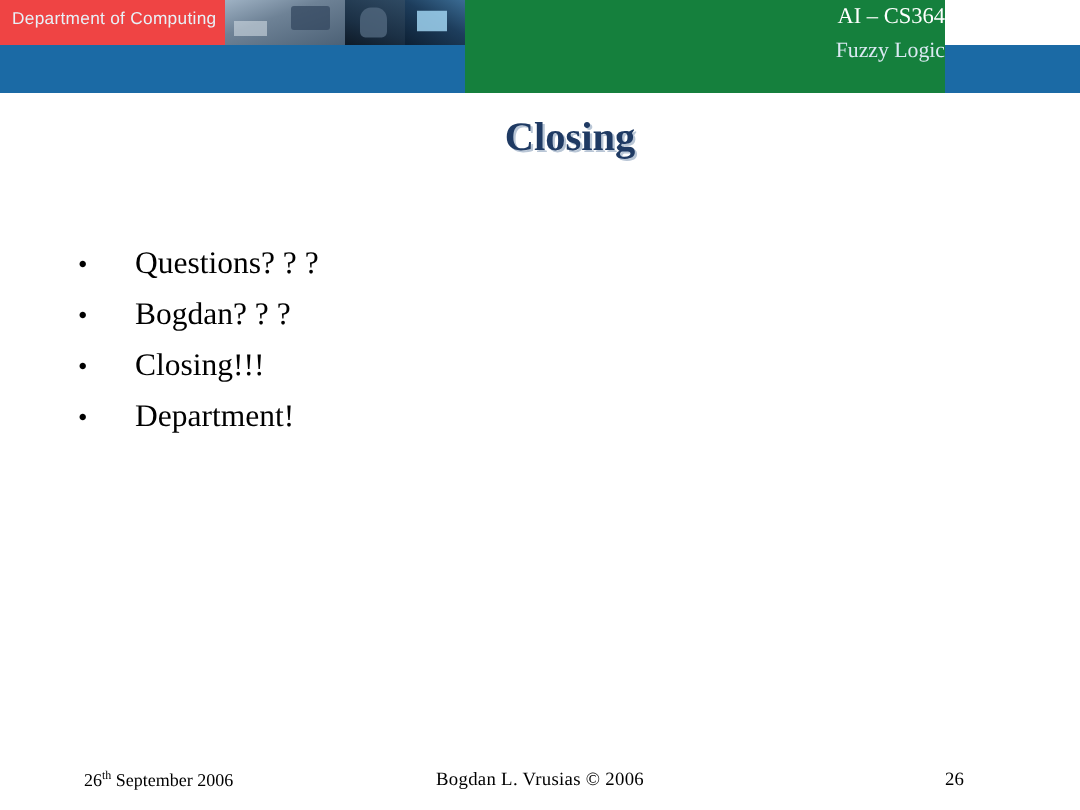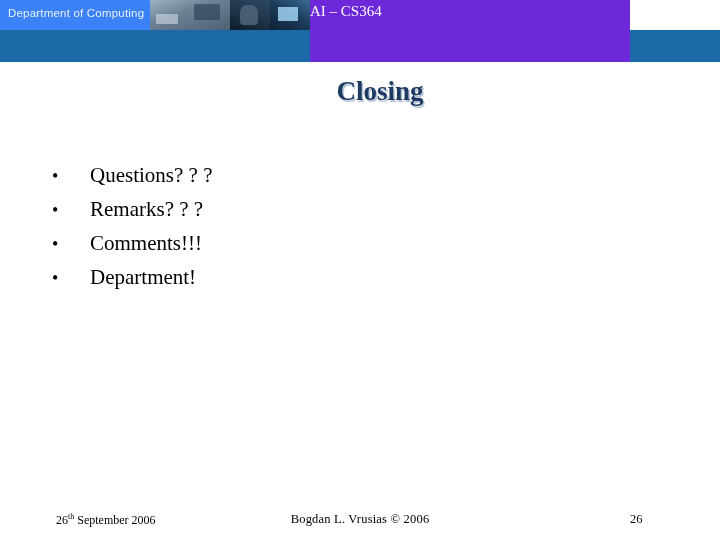--- a/index.html
+++ b/index.html
@@ -22,21 +22,21 @@
     top: 0;
     width: 720px;
     height: 62px;
   }
   .hdr-left-band {
     position: absolute;
     left: 0;
     top: 0;
     width: 150px;
     height: 30px;
-    background: #3b82f6;
+    background: #ef4444;
     overflow: hidden;
   }
   .hdr-left-band .dept {
     position: absolute;
     left: 8px;
     top: 7px;
     color: #e8f1f7;
     font-family: "Liberation Sans", sans-serif;
     font-size: 11.5px;
     letter-spacing: 0.2px;
@@ -102,23 +102,23 @@
     width: 310px;
     height: 32px;
     background: #1b6aa5;
   }
   .hdr-title-box {
     position: absolute;
     left: 310px;
     top: 0;
     width: 320px;
     height: 62px;
-    background: #6d28d9;
+    background: #15803d;
     color: #ffffff;
-    text-align: left;
+    text-align: right;
   }
   .hdr-title-1 {
     margin-top: 3px;
     font-size: 15px;
     color: #ffffff;
     font-family: "Liberation Serif", serif;
   }
   .hdr-title-2 {
     margin-top: 6px;
     font-size: 14.5px;
@@ -232,45 +232,46 @@
   <div class="photo-strip">
     <div class="photo p1"></div>
     <div class="photo p2"></div>
     <div class="photo p3"></div>
   </div>
 
   <div class="hdr-blue-lower"></div>
 
   <div class="hdr-title-box">
     <div class="hdr-title-1">AI – CS364</div>
+    <div class="hdr-title-2">Fuzzy Logic</div>
   </div>
 
   <div class="hdr-right-box">
     
     
     
   </div>
 
   <div class="hdr-right-band"></div>
 </div>
 
 <div class="slide-title">Closing</div>
 
 <div class="bullets">
   <div class="bullet-row">
     <div class="bullet-dot">•</div>
     <div class="bullet-text">Questions? ? ?</div>
   </div>
   <div class="bullet-row">
     <div class="bullet-dot">•</div>
-    <div class="bullet-text">Remarks? ? ?</div>
-  </div>
-  <div class="bullet-row">
-    <div class="bullet-dot">•</div>
-    <div class="bullet-text">Comments!!!</div>
+    <div class="bullet-text">Bogdan? ? ?</div>
+  </div>
+  <div class="bullet-row">
+    <div class="bullet-dot">•</div>
+    <div class="bullet-text">Closing!!!</div>
   </div>
   <div class="bullet-row">
     <div class="bullet-dot">•</div>
     <div class="bullet-text">Department!</div>
   </div>
 </div>
 
 <div class="footer-date"><span>26</span><sup>th</sup><span> September 2006</span></div>
 
 <div class="footer-center">Bogdan L. Vrusias © 2006</div>

